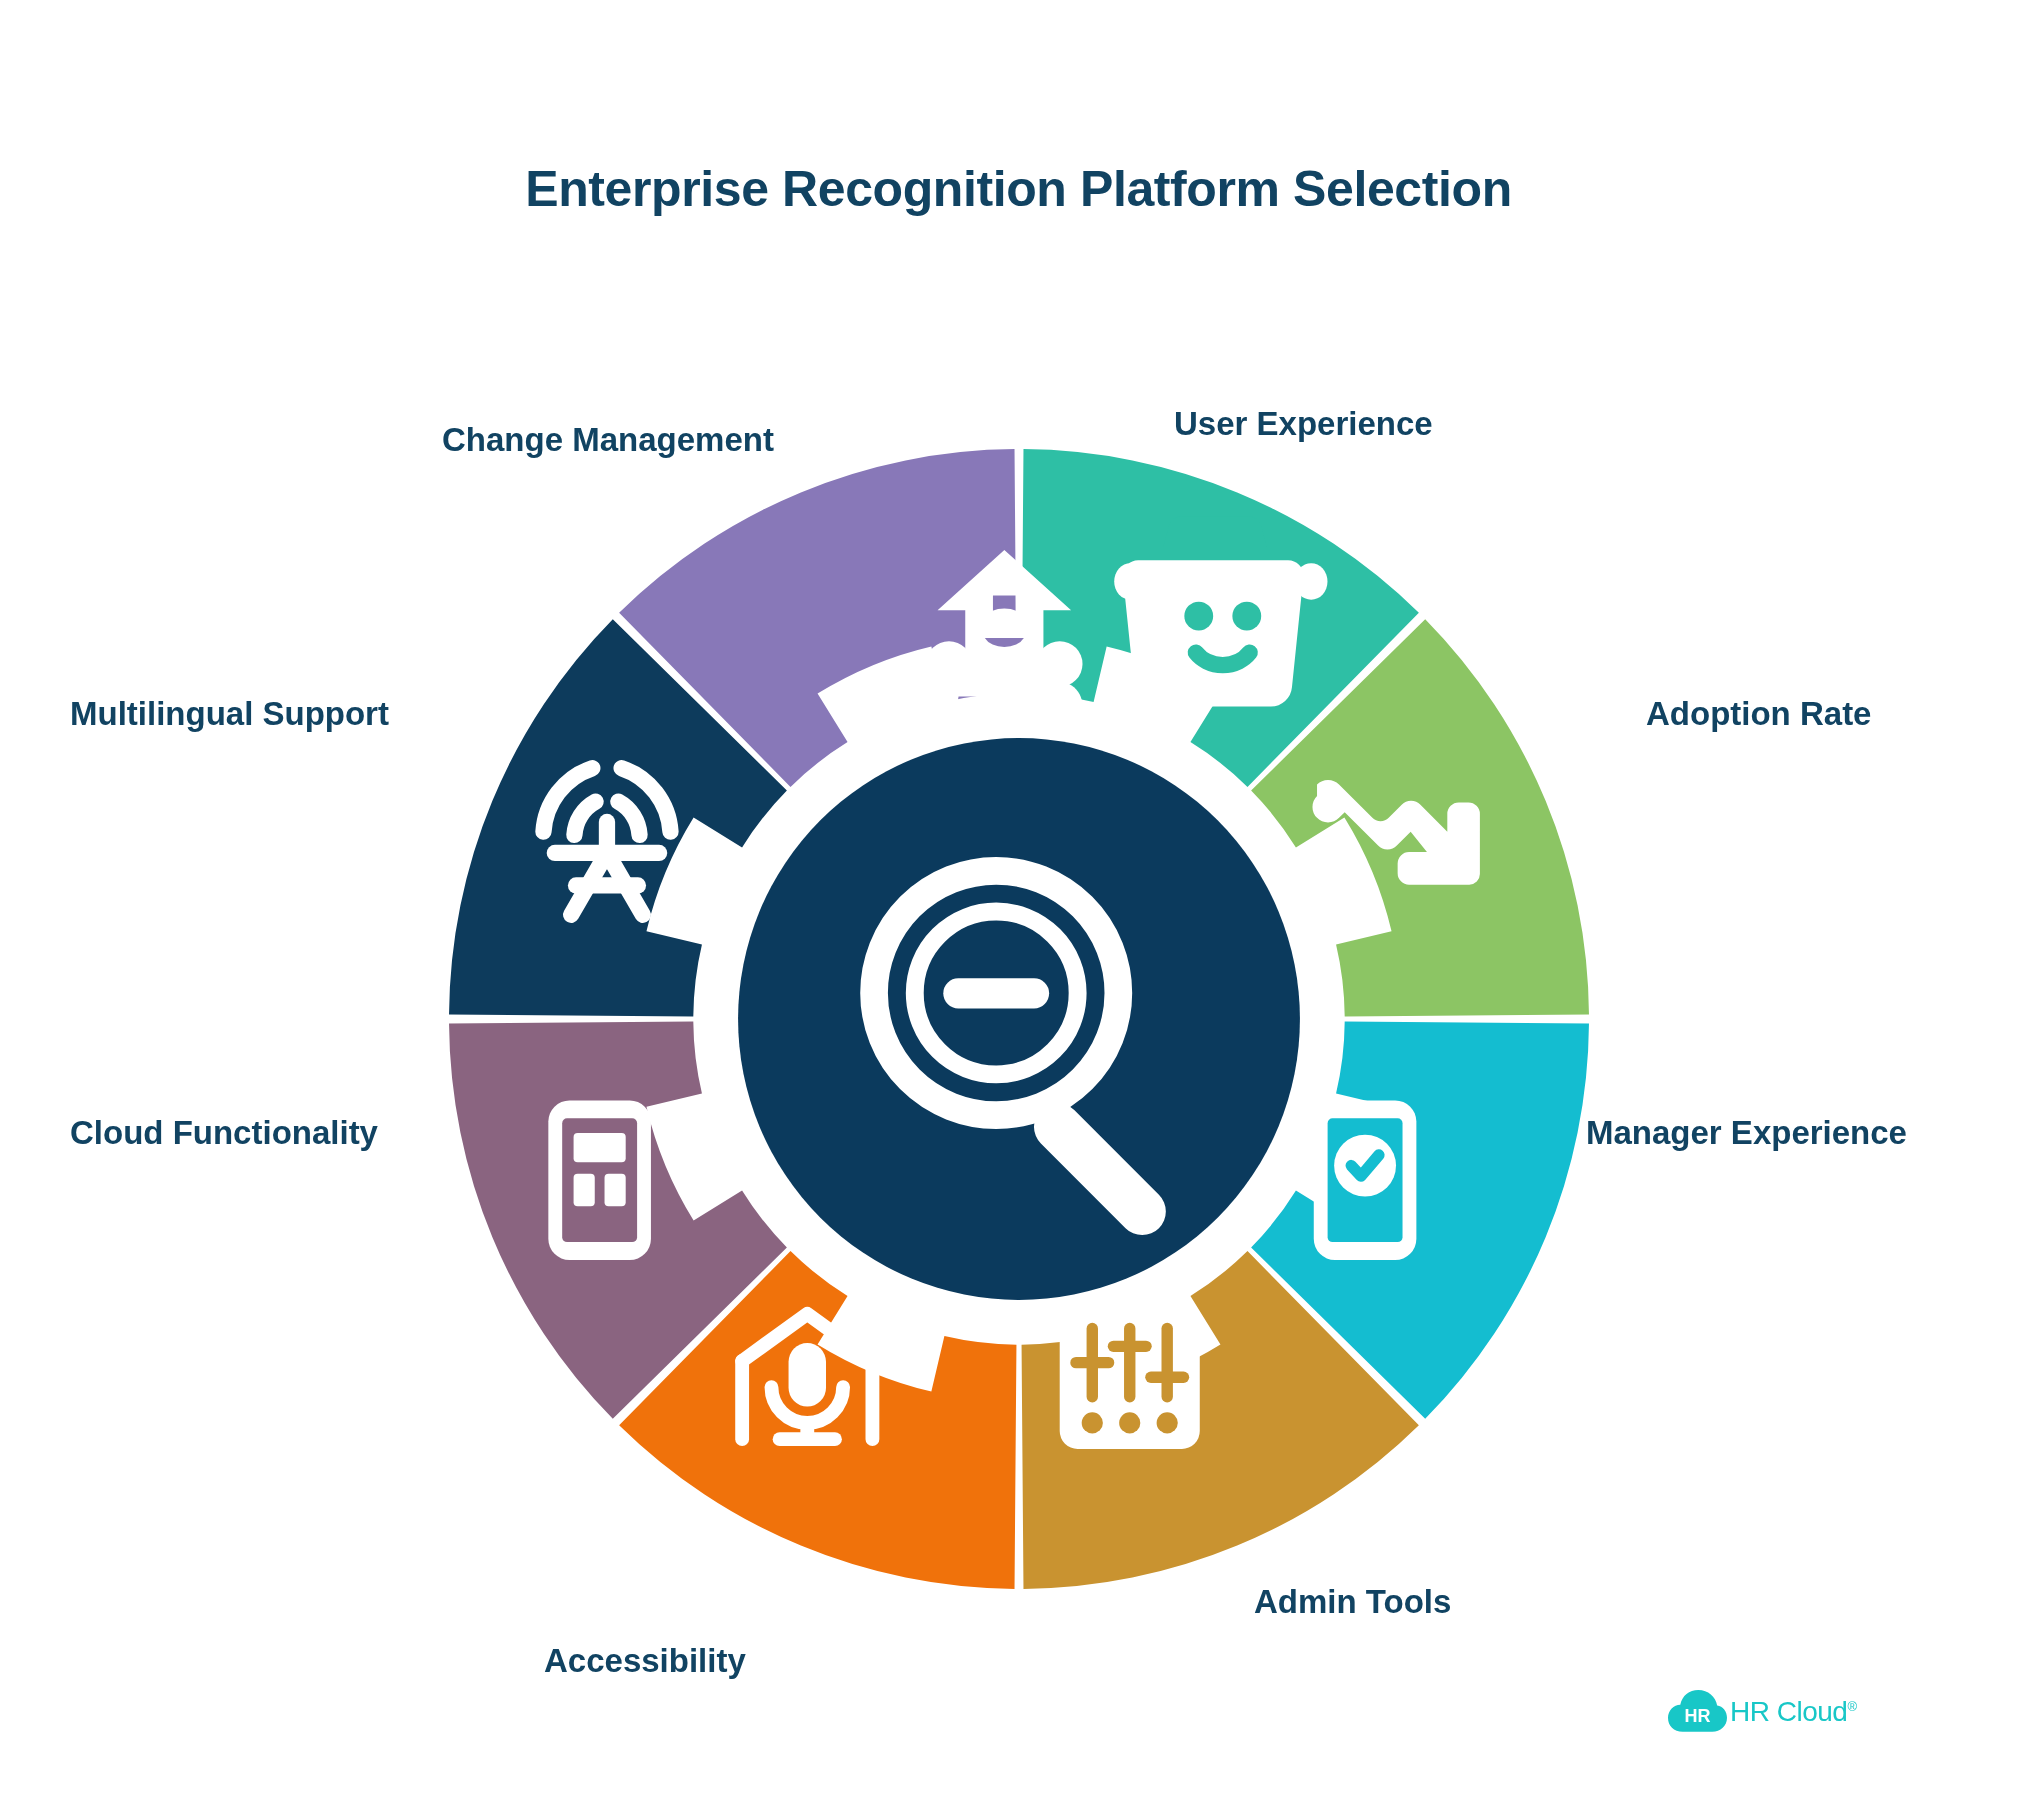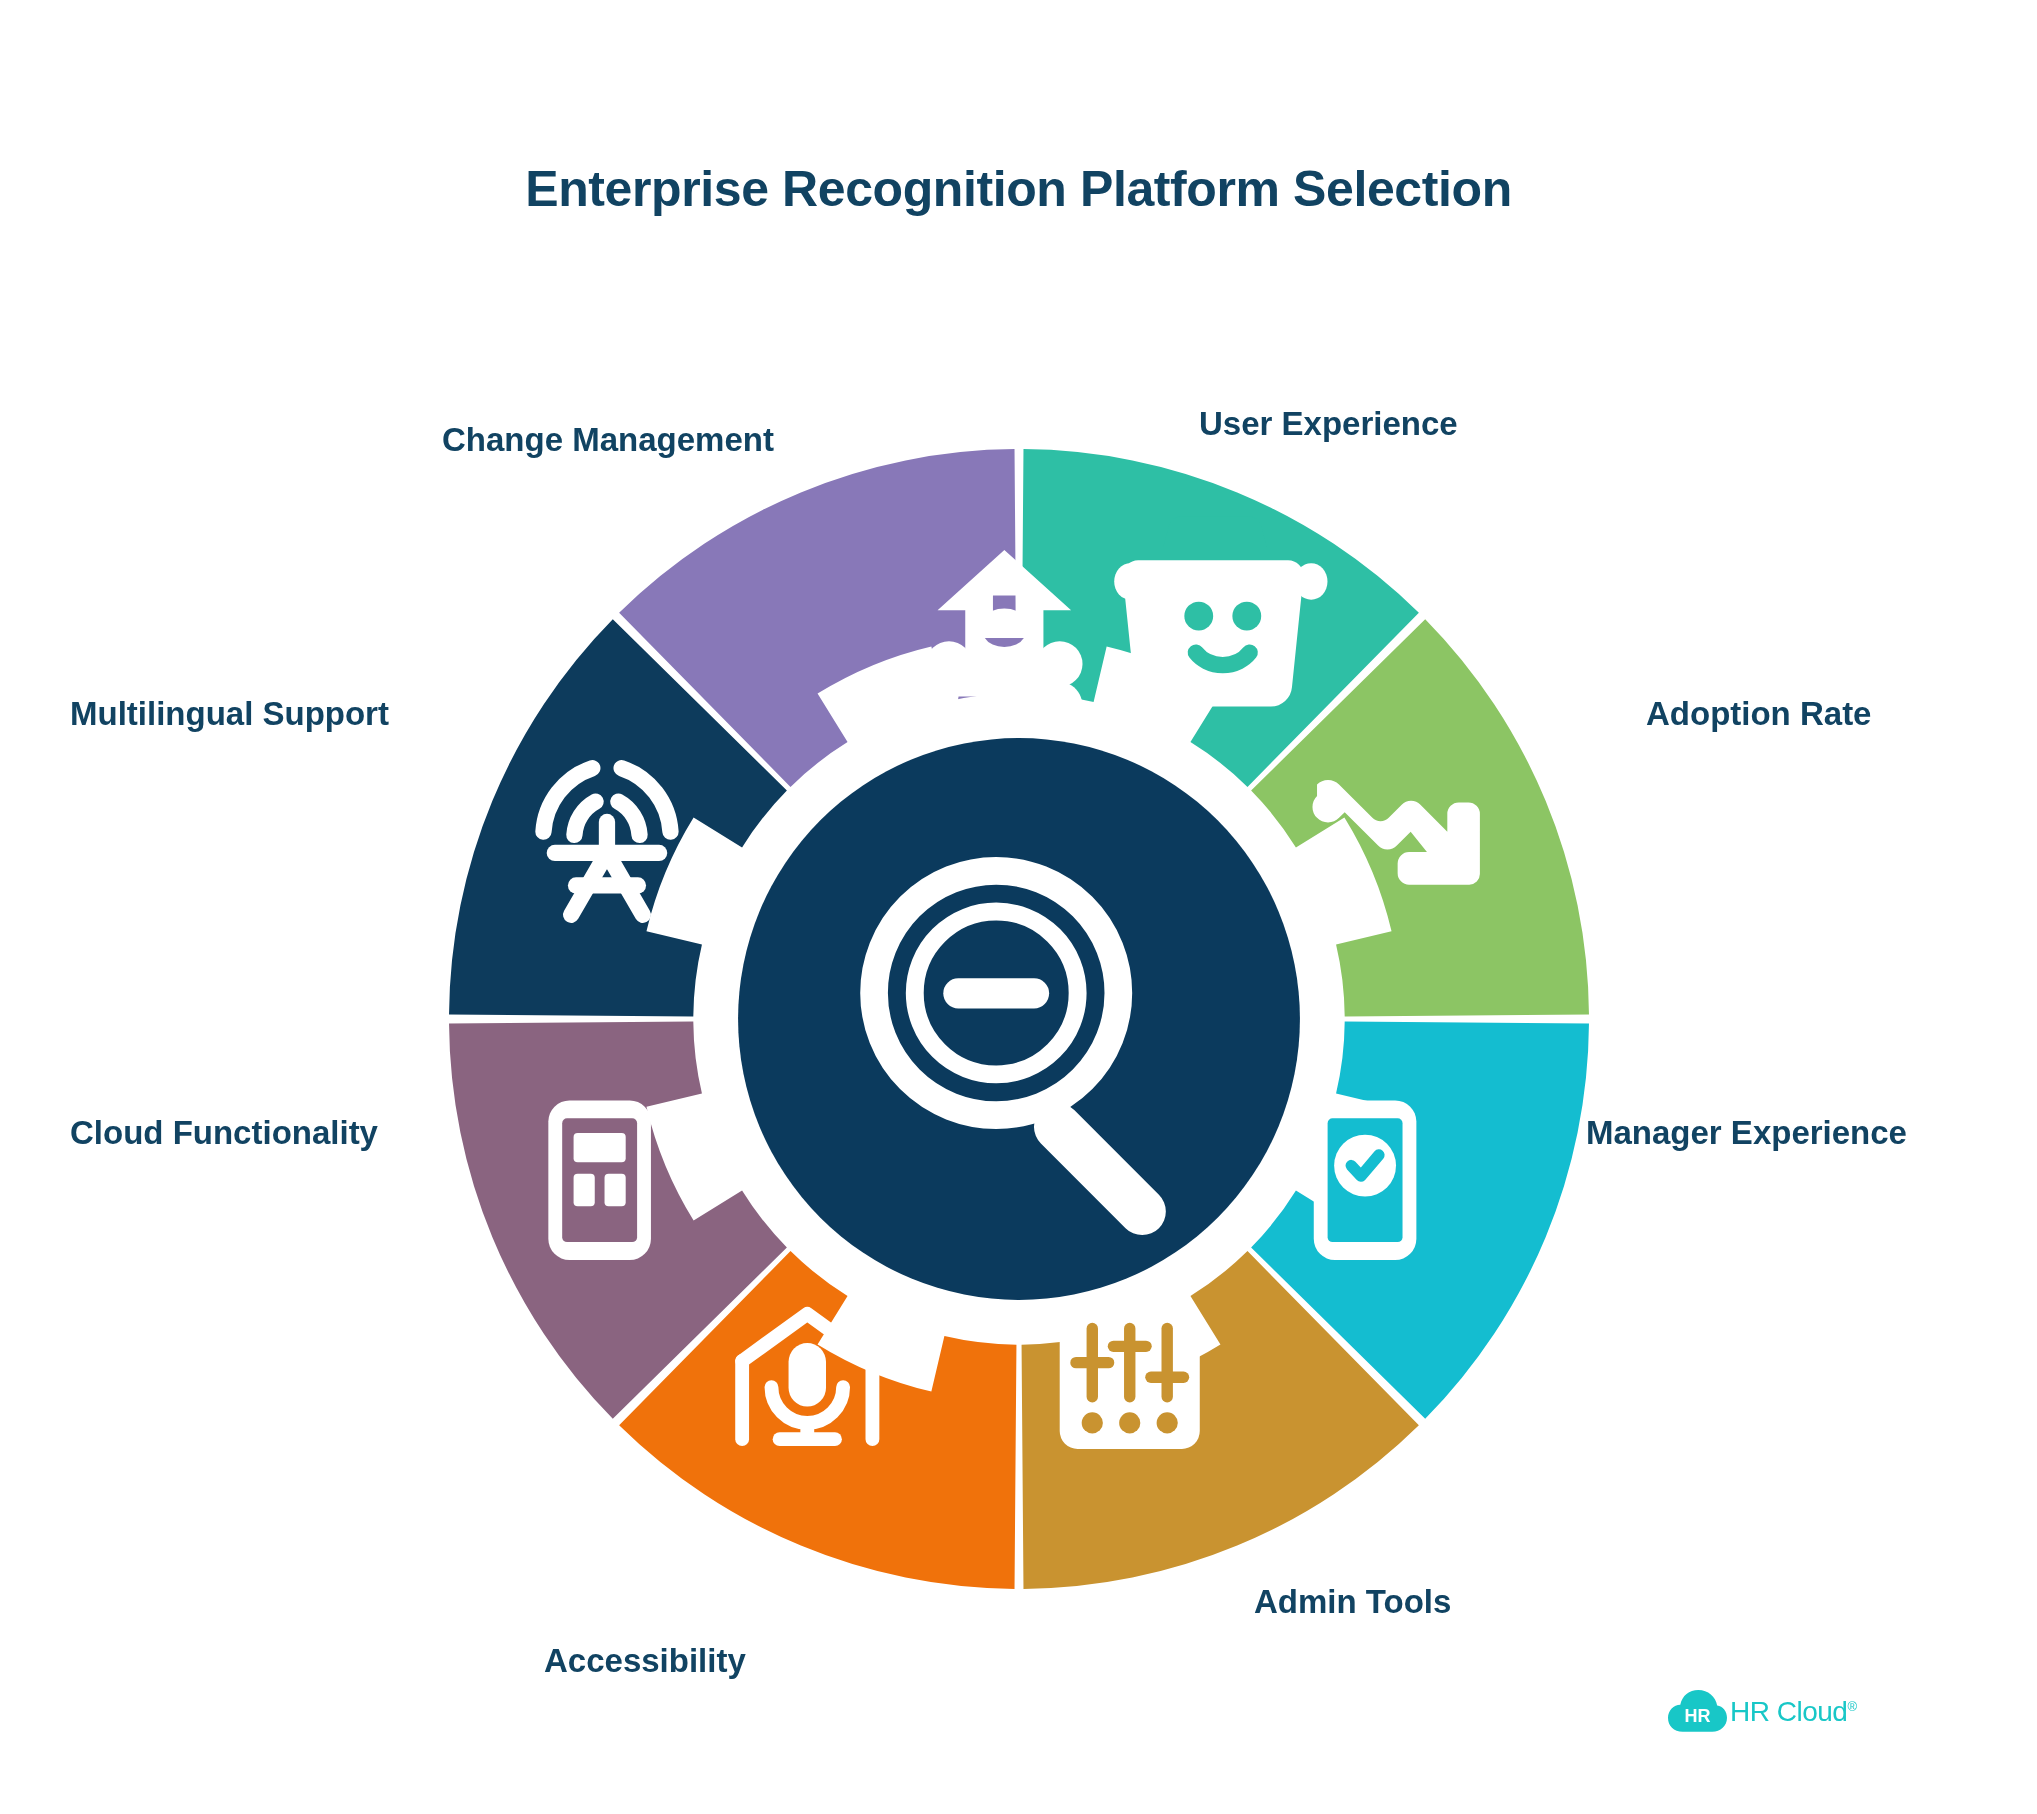--- a/index.html
+++ b/index.html
@@ -36,21 +36,21 @@
   }
   #wheel-svg { display: block; width: 1140px; height: 1140px; }
 
   .seg-label {
     position: absolute;
     font-size: 33px;
     font-weight: bold;
     color: #114362;
     white-space: nowrap;
   }
-  .lbl-user-experience   { left: 1174px; top: 405px; margin-left: 25px; }
+  .lbl-user-experience   { left: 1174px; top: 405px; }
   .lbl-adoption-rate     { left: 1646px; top: 695px; }
   .lbl-manager-experience{ left: 1586px; top: 1114px; }
   .lbl-admin-tools       { left: 1254px; top: 1583px; }
   .lbl-accessibility     { left: 544px;  top: 1642px; }
   .lbl-mobile-func       { left: 70px;   top: 1114px; }
   .lbl-multilingual      { left: 70px;   top: 695px; }
   .lbl-change-mgmt       { left: 442px;  top: 421px; }
 
   #brand-logo {
     position: absolute;

